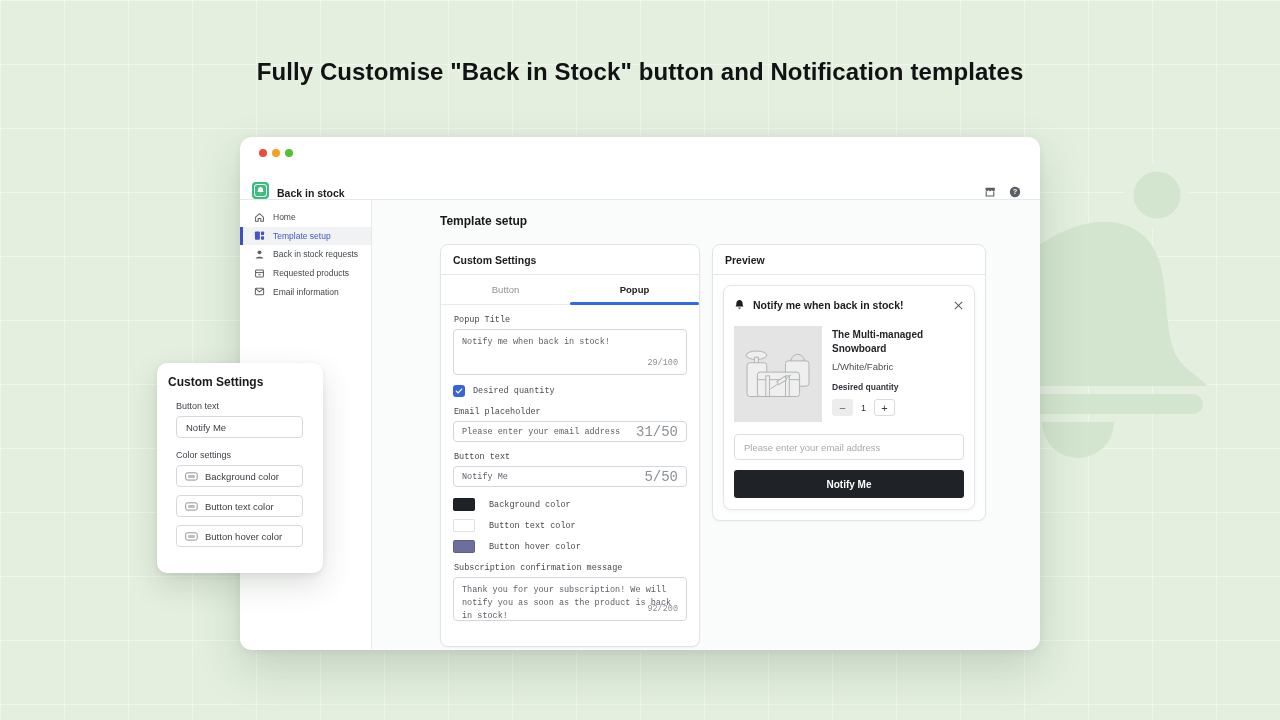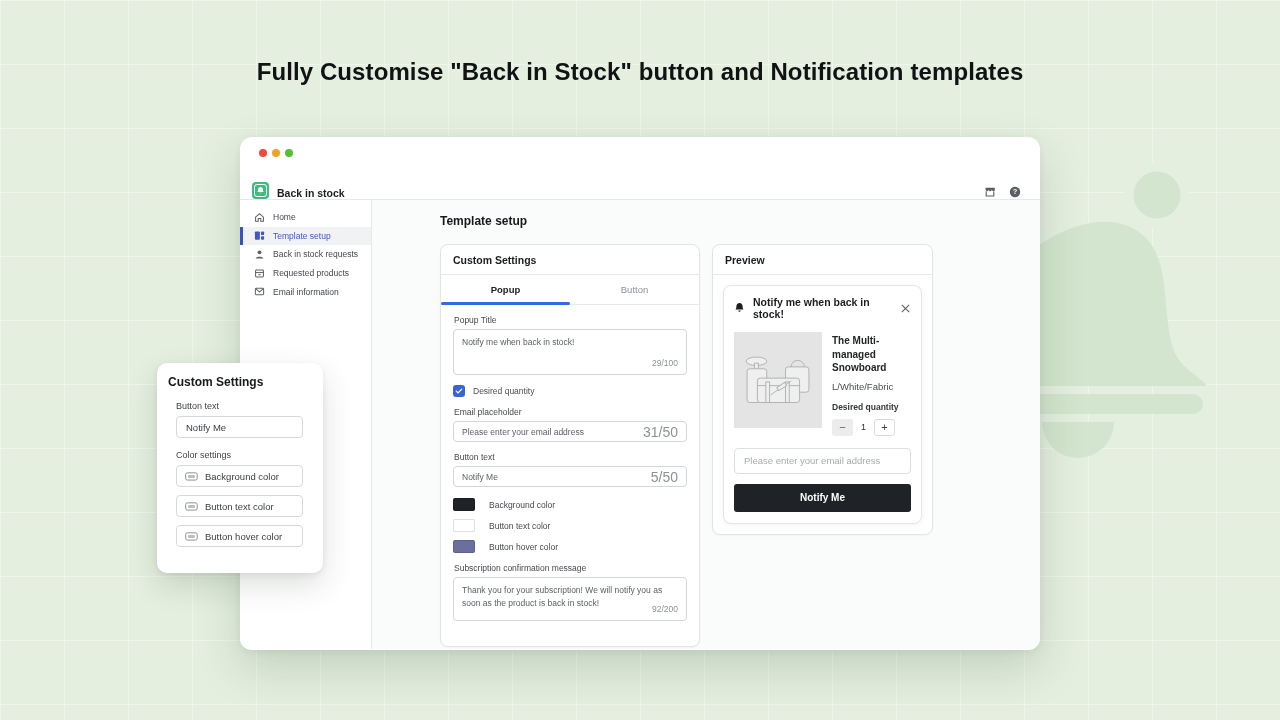--- a/index.html
+++ b/index.html
@@ -48,38 +48,38 @@
   .page-title{ font-size:12px; font-weight:700; color:#17191c; }
   .cards-row{ margin-top:16px; display:flex; gap:12px; align-items:flex-start; }
   .card{ background:#fff; border:1px solid #e2e4e6; border-radius:8px; box-shadow:0 1px 2px rgba(0,0,0,.04); }
   .card-header{ padding:9px 12px 8px; font-size:10.5px; font-weight:700; color:#1b1d20; border-bottom:1px solid #e6e7e9; }
   
   .custom-card{ width:260px; height:403px; overflow:hidden; }
   .tabs{ height:30px; display:flex; border-bottom:1px solid #e9eaec; }
   .tab{ flex:1; display:flex; align-items:center; justify-content:center; font-size:9.5px; color:#8c9196; position:relative; cursor:pointer;}
   .tab.active{ color:#212326; font-weight:700; }
   .tab.active::after{ content:''; position:absolute; left:0; bottom:-1px; width:100%; height:3px; background:#2e6be4; border-radius:2px; }
-  .form{ padding:10px 12px 0; }
+  .form{ padding:10px 12px 0;font-family:Liberation Mono, monospace; }
   .flabel{ font-size:8.5px; color:#45484e; margin:0 0 4px 1px; }
   .ta{ position:relative; border:1px solid #d3d6db; border-radius:4px; padding:6px 8px 14px; font-size:8.5px; color:#5c6066; line-height:1.5; }
   .ta1{ height:46px; }
   .ta2{ height:44px; }
   .counter{ position:absolute; right:8px; bottom:4px; font-size:8.5px; color:#8c9196;text-align:right; }
   .check-row{ margin:10px 0; display:flex; align-items:center; cursor:pointer;}
   .checkbox{ width:12px; height:12px; background:#3a63d8; border-radius:3px; display:flex; align-items:center; justify-content:center; }
   .check-label{ margin-left:8px; font-size:8.5px; color:#4a4d52; }
   .input-row{ height:21px; border:1px solid #d3d6db; border-radius:4px; display:flex; align-items:center; padding:0 8px; margin-bottom:10px; }
   .input-val{ flex:1; font-size:8.5px; color:#5c6066; }
   .input-count{ font-size:14px; color:#8c9196; }
   .swatches{ margin:11px 0 10px; }
   .swatch-row{ display:flex; align-items:center; margin-bottom:8px; }
   .swatch{ width:22px; height:13px; border-radius:2px; border:1px solid rgba(0,0,0,.12); cursor:pointer; }
   .swatch-label{ margin-left:14px; font-size:8.5px; color:#46494f; }
   
-  .preview-card{ width:221px; }
+  .preview-card{ width:274px; }
   .pbody{ padding:10px; }
   .popup{ border:1px solid #e4e5e7; border-radius:8px; box-shadow:0 1px 5px rgba(0,0,0,.05); padding:10px 10px 11px; background:#fff;}
   .phead{ display:flex; align-items:center; }
   .ptitle{ margin-left:8px; font-size:10.5px; font-weight:700; color:#1b1d20; }
   .pclose{ margin-left:auto; cursor:pointer; display:flex; }
   .prod{ display:flex; margin-top:12px; gap:10px; }
   .pimg{ width:88px; height:96px; background:#e4e4e4; display:flex; align-items:center; justify-content:center; flex:0 0 auto;}
   .prod-title{ font-size:10px; font-weight:700; line-height:1.35; color:#232528; padding-top:2px;}
   .variant{ margin-top:6px; font-size:9.5px; color:#4a4d52; }
   .qlabel{ margin-top:10px; font-size:8.5px; font-weight:700; color:#33363b; }
@@ -207,22 +207,22 @@
     </aside>
 
     <main class="content">
       <div class="page-title">Template setup</div>
 
       <div class="cards-row">
 
         <section class="card custom-card">
           <div class="card-header">Custom Settings</div>
           <div class="tabs">
+            <div class="tab">Button</div>
             <div class="tab active">Popup</div>
-            <div class="tab">Button</div>
           </div>
           <div class="form">
             <div class="flabel">Popup Title</div>
             <div class="ta ta1">
               <span>Notify me when back in stock!</span>
               <span class="counter">29/100</span>
             </div>
             <div class="check-row">
               <span class="checkbox">
                 <svg width="8" height="8" viewBox="0 0 10 10" fill="none" stroke="#fff" stroke-width="1.6" stroke-linecap="round" stroke-linejoin="round">

